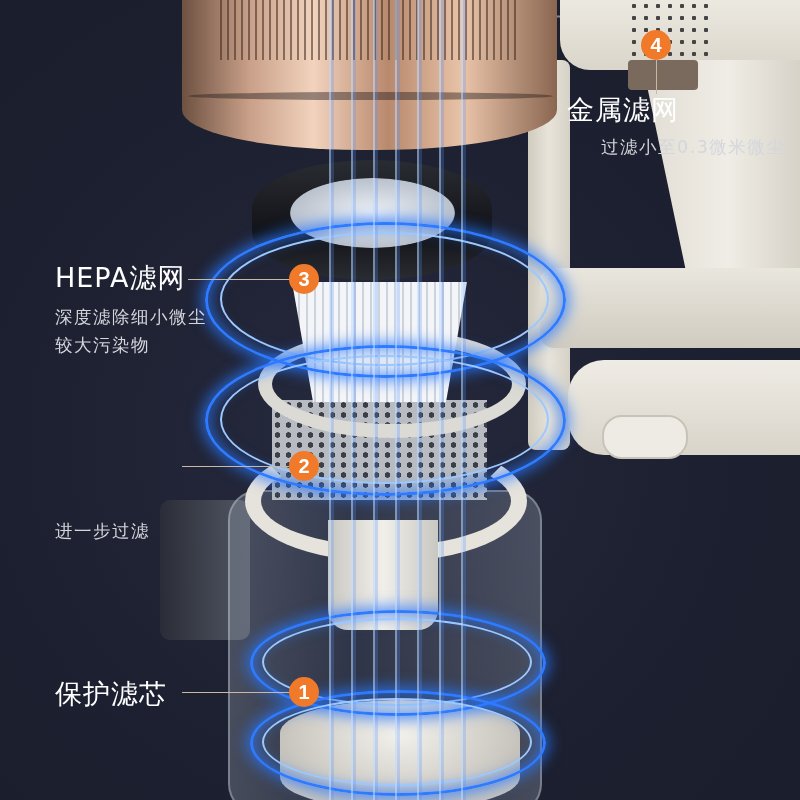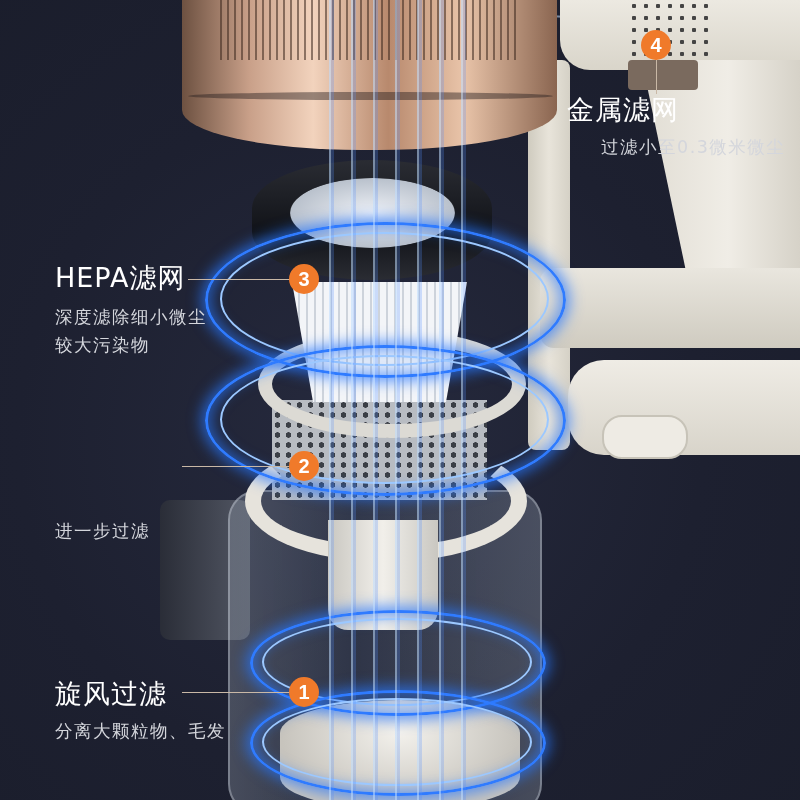--- a/index.html
+++ b/index.html
@@ -131,16 +131,15 @@
   <div class="abs sub" style="left:55px;top:303px;">深度滤除细小微尘</div>
   <div class="abs title" style="left:55px;top:260px;">HEPA滤网</div>
   <div class="abs sub" style="left:55px;top:331px;">较大污染物</div>
 
   <div class="abs leader" style="left:182px;top:466px;width:110px;"></div>
   <div class="abs badge" style="left:289px;top:451px;">2</div>
   <div class="abs sub" style="left:55px;top:491px;margin-top:26px;">进一步过滤</div>
 
   <div class="abs leader" style="left:182px;top:692px;width:110px;"></div>
   <div class="abs badge" style="left:289px;top:677px;">1</div>
-  <div class="abs title" style="left:55px;top:676px;">旋风过滤</div>
-  <div class="abs sub" style="left:55px;top:717px;">分离大颗粒物、毛发</div>
+  <div class="abs title" style="left:55px;top:676px;">保护滤芯</div>
 
 </div>
 
 </body></html>

